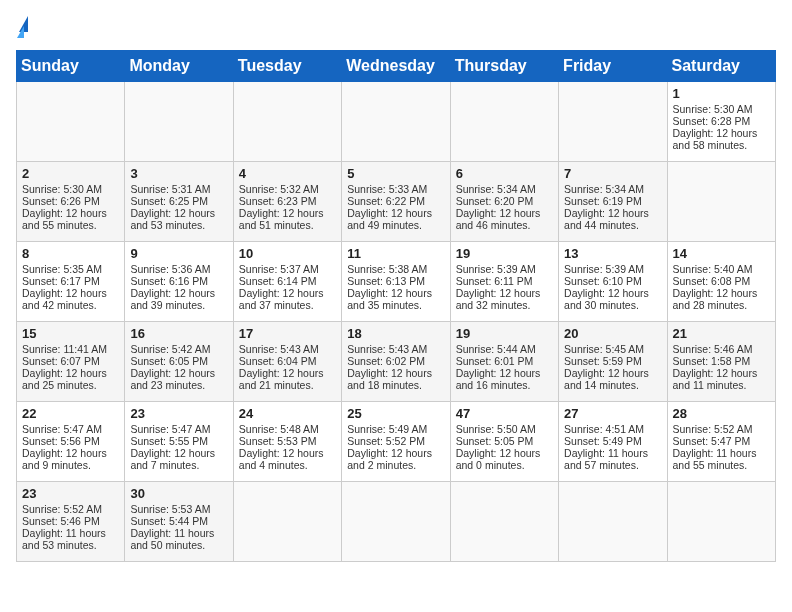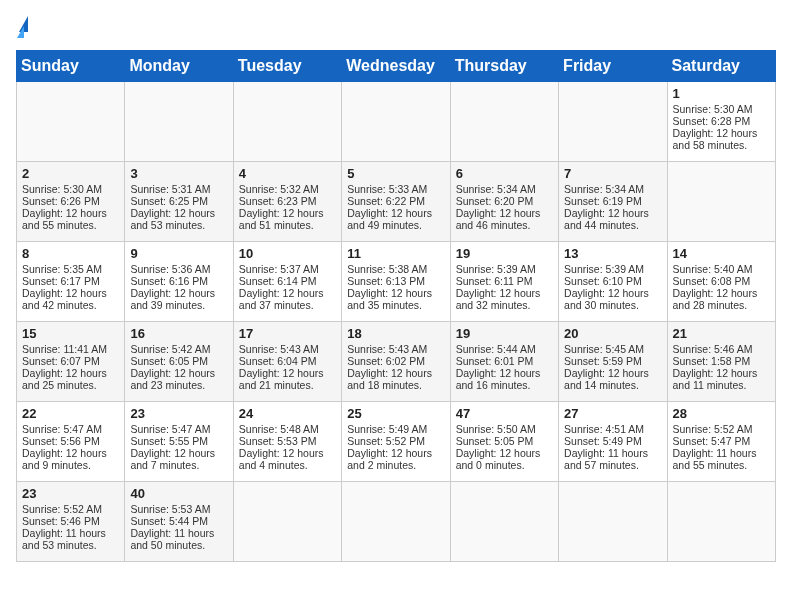--- a/index.html
+++ b/index.html
@@ -267,21 +267,21 @@
         <span>Sunset: 5:47 PM</span><br>
         <span>Daylight: 11 hours</span><br>
         <span>and 55 minutes.</span></td>
       </tr>
       <tr>
         <td><span class="day-num">23</span>
         <span>Sunrise: 5:52 AM</span><br>
         <span>Sunset: 5:46 PM</span><br>
         <span>Daylight: 11 hours</span><br>
         <span>and 53 minutes.</span></td>
-        <td><span class="day-num">40</span>
+        <td><span class="day-num">30</span>
         <span>Sunrise: 5:53 AM</span><br>
         <span>Sunset: 5:44 PM</span><br>
         <span>Daylight: 11 hours</span><br>
         <span>and 50 minutes.</span></td>
         <td class="cell-empty"></td>
         <td class="cell-empty"></td>
         <td class="cell-empty"></td>
         <td class="cell-empty"></td>
         <td class="cell-empty"></td>
       </tr>

